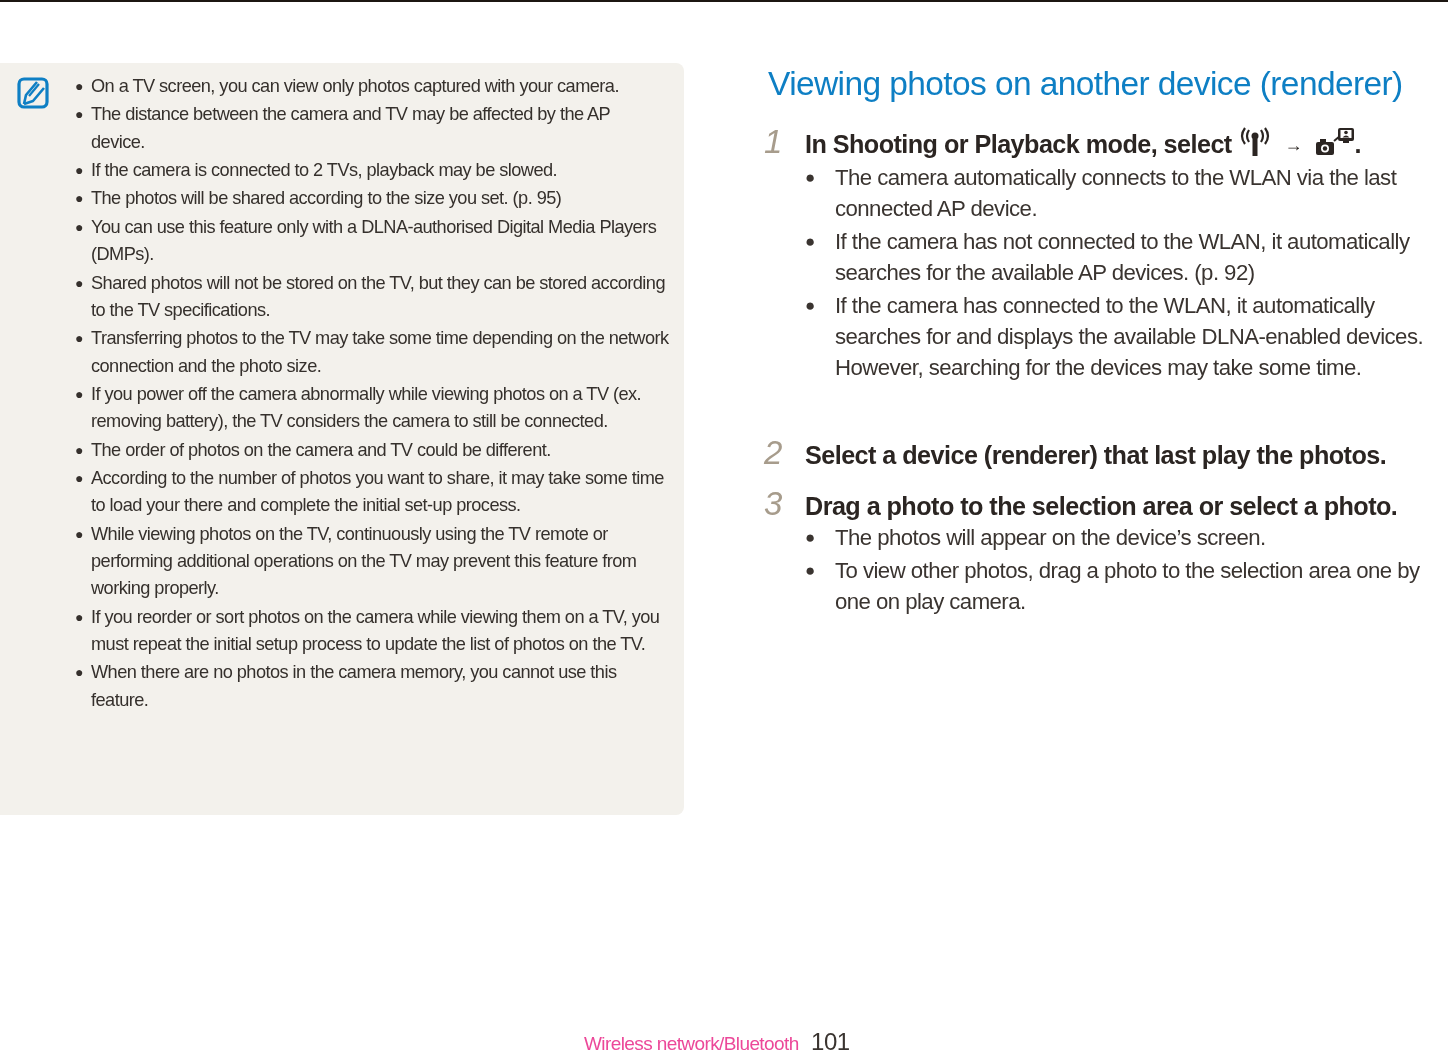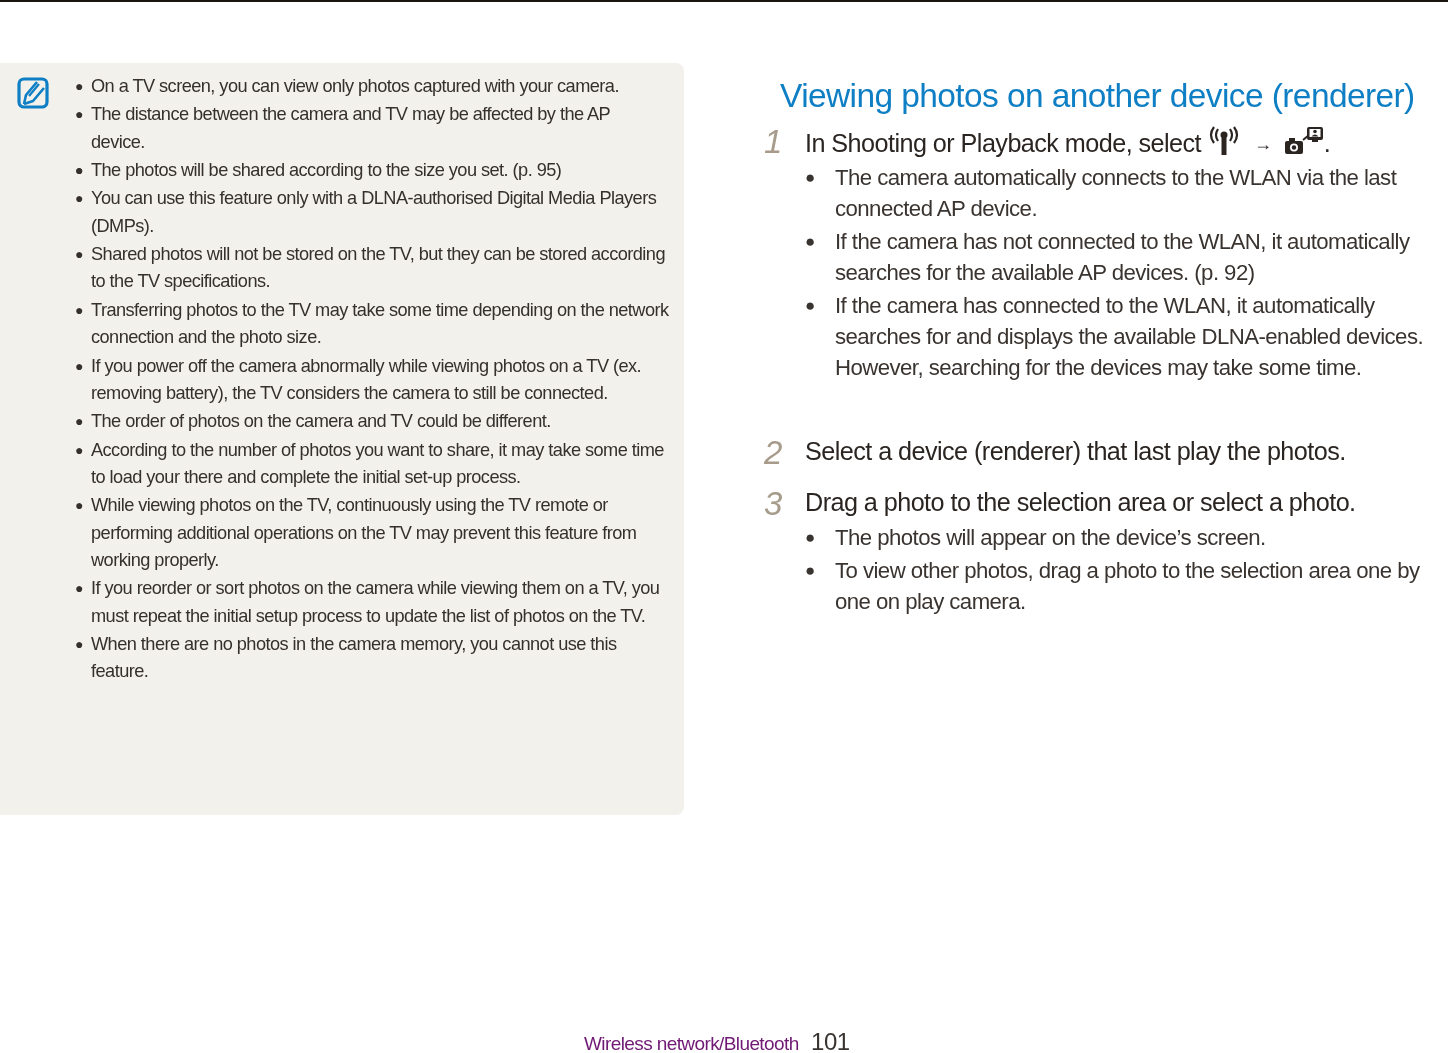--- a/index.html
+++ b/index.html
@@ -70,21 +70,21 @@
     
     .section-title {
       position: absolute;
       left: 764px;
       top: 58px;
       font-size: 33.5px;
       line-height: 44px;
       letter-spacing: -0.6px;
       color: #0e7fc4;
       font-weight: normal;
-      margin: 16px;
+      margin: 4px;
       white-space: nowrap;
     }
     .step {
       position: absolute;
       left: 764px;
       width: 690px;
     }
     .step-number {
       position: absolute;
       left: 0;
@@ -93,24 +93,25 @@
       line-height: 36px;
       font-style: italic;
       color: #a79c8c;
       width: 30px;
     }
     .step-text {
       position: absolute;
       left: 41px;
       top: 2px;
       font-size: 25.2px;
-      line-height: 28px;
+      line-height: 36px;
       letter-spacing: -0.55px;
       color: #2b2522;
       white-space: nowrap;
+      font-weight: bold;
     }
     .step-text .inline-icon {
       display: inline-block;
       vertical-align: -4px;
     }
     .step-text .arrow {
       display: inline-block;
       font-size: 18px;
       margin: 0 6px;
       vertical-align: 2px;
@@ -142,21 +143,21 @@
     
     .footer {
       position: absolute;
       top: 1028px;
       left: 584px;
       white-space: nowrap;
     }
     .footer-section {
       font-size: 19px;
       letter-spacing: -0.6px;
-      color: #701a75;
+      color: #ec4899;
       text-align: right;
     }
     .footer-page {
       font-size: 24px;
       color: #3a3430;
       margin-left: 8px;
       letter-spacing: -0.5px;
     }
   </style>
 </head>
@@ -167,21 +168,21 @@
 <div class="note-box">
   <svg class="note-icon" viewBox="0 0 32 32">
     <rect x="2" y="2" width="28" height="28" rx="5" ry="5" fill="none" stroke="#0e7fc4" stroke-width="3.2"></rect>
     <path d="M7 27 L9 18 L20 5" fill="none" stroke="#0e7fc4" stroke-width="2.6" stroke-linejoin="round"></path>
     <path d="M7 27 L16 24 L27 11" fill="none" stroke="#0e7fc4" stroke-width="2.6" stroke-linejoin="round"></path>
     <path d="M12 19 L22 7" fill="none" stroke="#0e7fc4" stroke-width="2.2"></path>
   </svg>
   <ul class="note-list">
     <li><span class="bullet">●</span><span>On a TV screen, you can view only photos captured with your camera.</span></li>
     <li style="width:560px"><span class="bullet">●</span><span>The distance between the camera and TV may be affected by the AP device.</span></li>
-    <li><span class="bullet">●</span></li>
+    <li><span class="bullet">●</span><span>If the camera is connected to 2 TVs, playback may be slowed.</span></li>
     <li><span class="bullet">●</span><span>The photos will be shared according to the size you set. (p. 95)</span></li>
     <li style="width:580px"><span class="bullet">●</span><span>You can use this feature only with a DLNA-authorised Digital Media Players (DMPs).</span></li>
     <li style="width:580px"><span class="bullet">●</span><span>Shared photos will not be stored on the TV, but they can be stored according to the TV specifications.</span></li>
     <li style="width:590px"><span class="bullet">●</span><span>Transferring photos to the TV may take some time depending on the network connection and the photo size.</span></li>
     <li style="width:560px"><span class="bullet">●</span><span>If you power off the camera abnormally while viewing photos on a TV (ex. removing battery), the TV considers the camera to still be connected.</span></li>
     <li><span class="bullet">●</span><span>The order of photos on the camera and TV could be different.</span></li>
     <li style="width:575px"><span class="bullet">●</span><span>According to the number of photos you want to share, it may take some time to load your there and complete the initial set-up process.</span></li>
     <li style="width:600px"><span class="bullet">●</span><span>While viewing photos on the TV, continuously using the TV remote or performing additional operations on the TV may prevent this feature from working properly.</span></li>
     <li style="width:575px"><span class="bullet">●</span><span>If you reorder or sort photos on the camera while viewing them on a TV, you must repeat the initial setup process to update the list of photos on the TV.</span></li>
     <li style="width:575px"><span class="bullet">●</span><span>When there are no photos in the camera memory, you cannot use this feature.</span></li>

